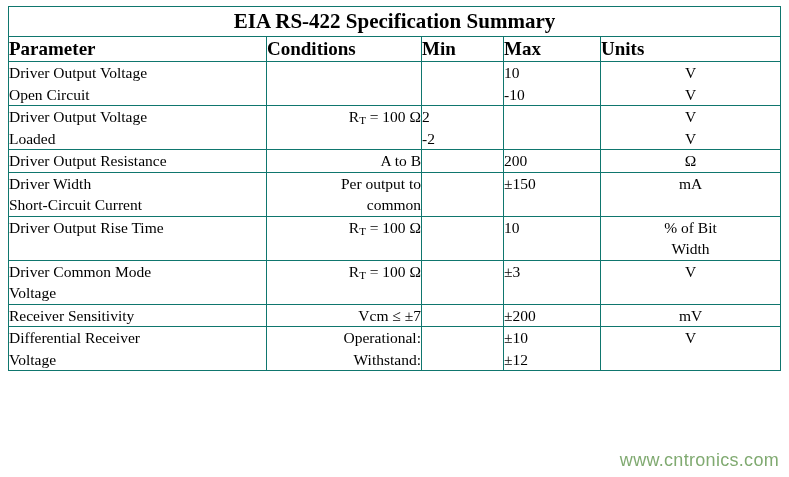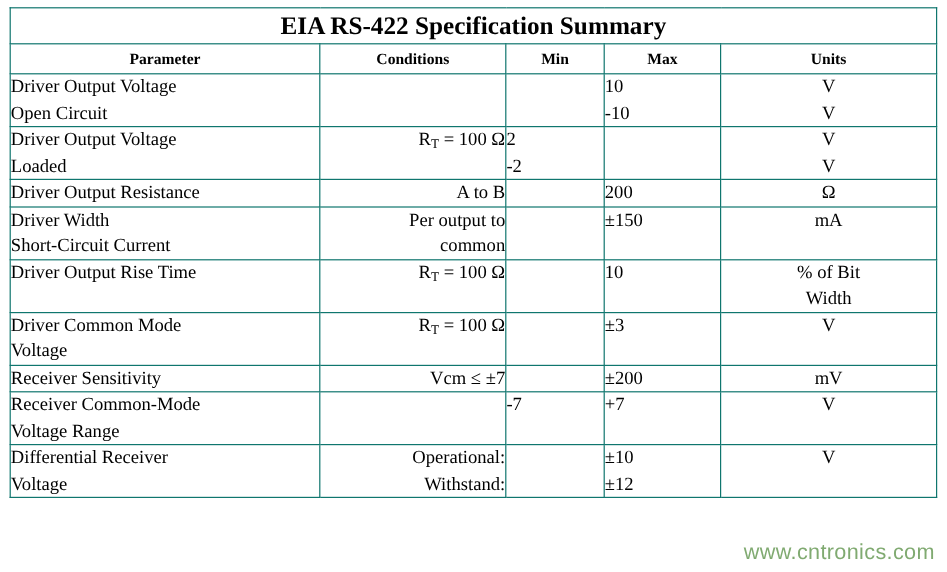--- a/index.html
+++ b/index.html
@@ -34,23 +34,23 @@
   }
   .title-cell {
     text-align: center;
     font-weight: bold;
     font-size: 21px;
     line-height: 28px;
     height: 29px;
     padding: 1px 0 2px 0;
   }
   .hdr {
-    text-align: center;
+    text-align: left;
     font-weight: bold;
-    font-size: 13px;
+    font-size: 19px;
     line-height: 23px;
     height: 24px;
     padding: 1px 0 2px 0;
   }
   .cell {
     font-size: 15.5px;
     line-height: 21.5px;
   }
   .cell-param {
     text-align: left;
@@ -260,42 +260,20 @@
           <span class="ln empty"></span>
         </td>
         <td class="cell cell-num">
           <span class="ln">±200</span>
         </td>
         <td class="cell cell-unit">
           <span class="ln">mV</span>
         </td>
       </tr>
 
-      <tr>
-        <td class="cell cell-param">
-          <span class="ln">Receiver Common-Mode</span>
-          <span class="ln">Voltage Range</span>
-        </td>
-        <td class="cell cell-cond">
-          <span class="ln empty"></span>
-          <span class="ln empty"></span>
-        </td>
-        <td class="cell cell-num">
-          <span class="ln">-7</span>
-          <span class="ln empty"></span>
-        </td>
-        <td class="cell cell-num">
-          <span class="ln">+7</span>
-          <span class="ln empty"></span>
-        </td>
-        <td class="cell cell-unit">
-          <span class="ln">V</span>
-          <span class="ln empty"></span>
-        </td>
-      </tr>
 
 
       <tr>
         <td class="cell cell-param">
           <span class="ln">Differential Receiver</span>
           <span class="ln">Voltage</span>
         </td>
         <td class="cell cell-cond">
           <span class="ln">Operational:</span>
           <span class="ln">Withstand:</span>

